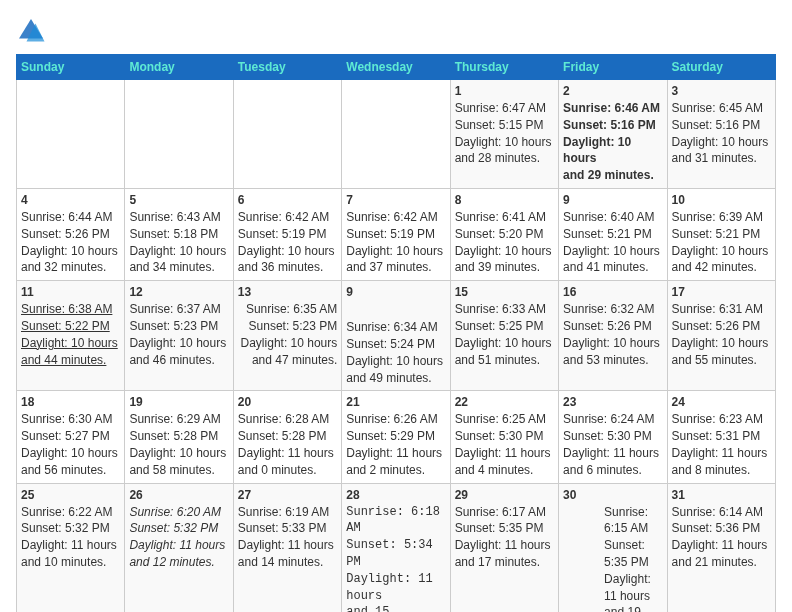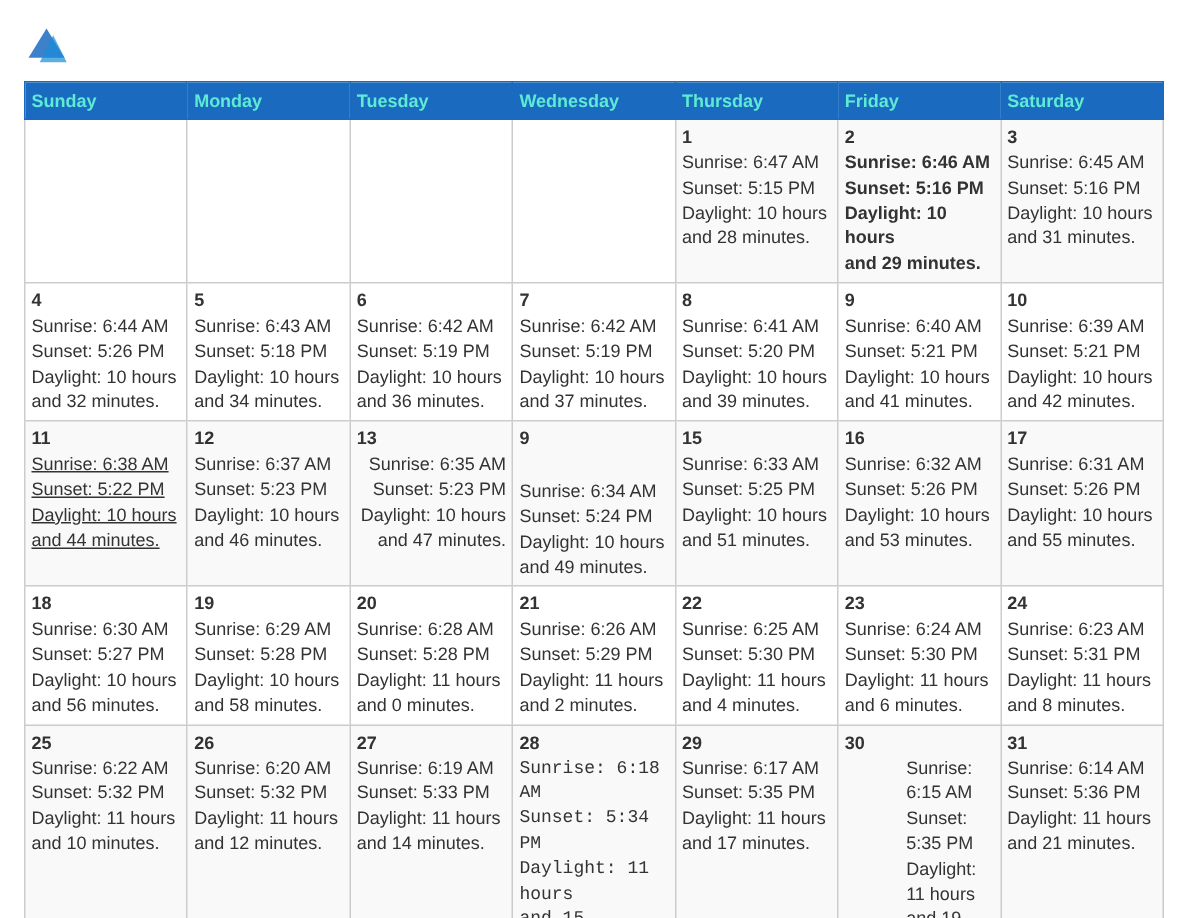--- a/index.html
+++ b/index.html
@@ -303,21 +303,21 @@
       <tr>
         <td>
           <div class="day-number">25</div>
           <div class="day-info" style="white-space: pre-line;">Sunrise: 6:22 AM
 Sunset: 5:32 PM
 Daylight: 11 hours
 and 10 minutes.</div>
         </td>
         <td>
           <div class="day-number">26</div>
-          <div class="day-info" style="white-space: pre-line;">Sunrise: 6:20 AM
+          <div class="day-info" style="white-space: pre-line; font-style: italic;">Sunrise: 6:20 AM
 Sunset: 5:32 PM
 Daylight: 11 hours
 and 12 minutes.</div>
         </td>
         <td>
           <div class="day-number">27</div>
           <div class="day-info" style="white-space: pre-line;">Sunrise: 6:19 AM
 Sunset: 5:33 PM
 Daylight: 11 hours
 and 14 minutes.</div>

